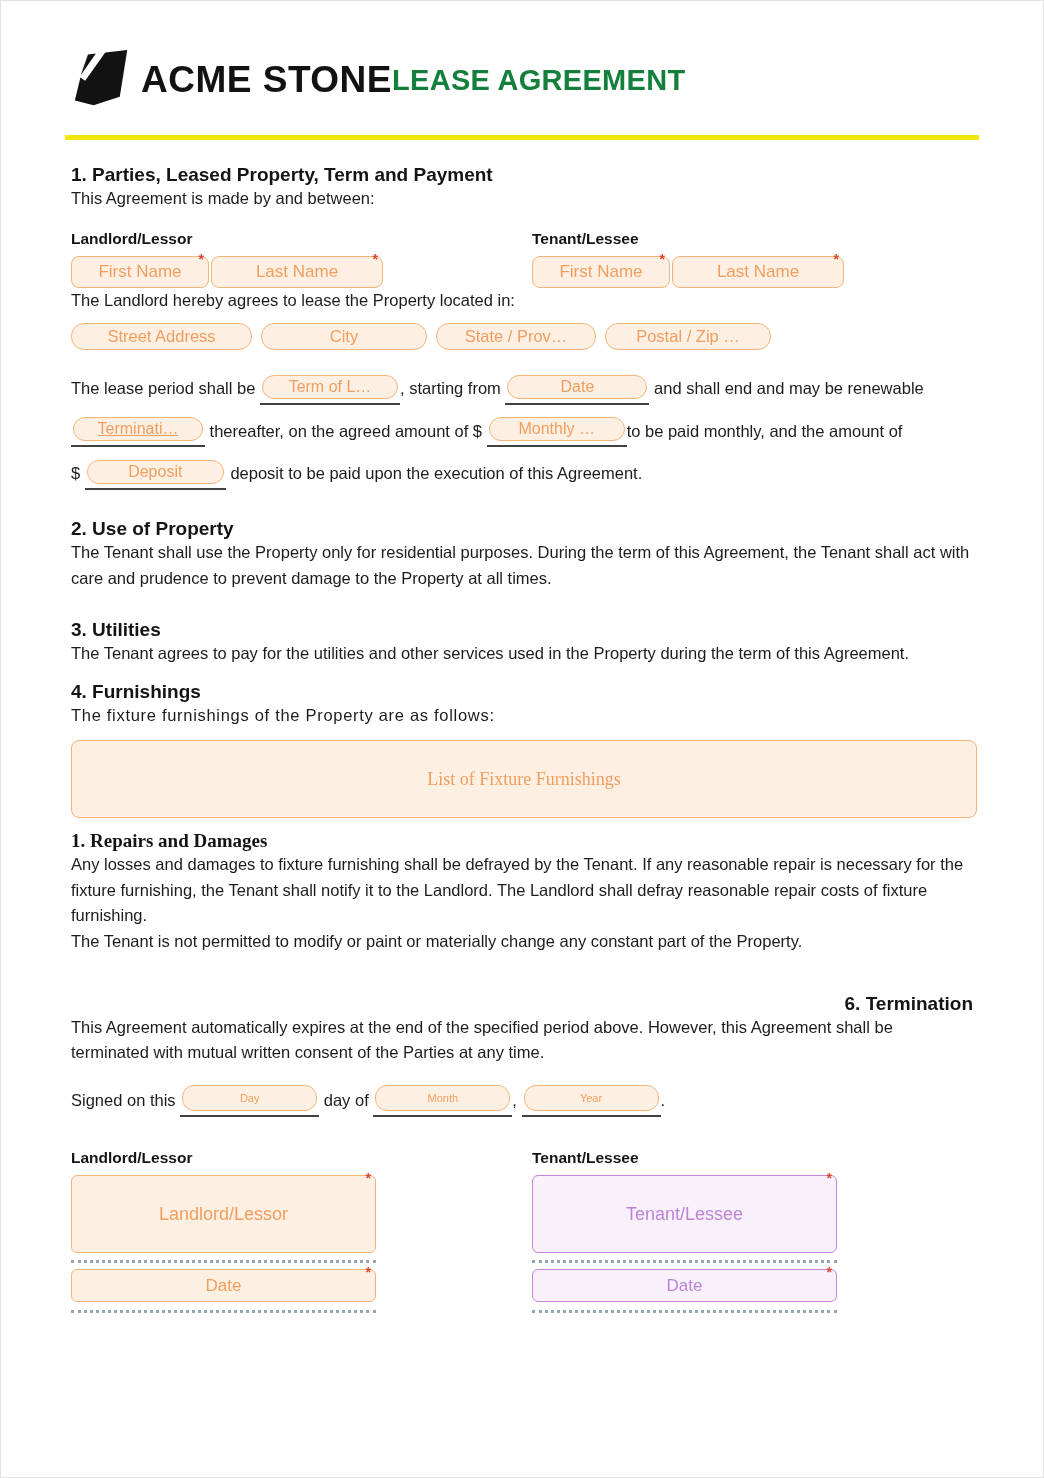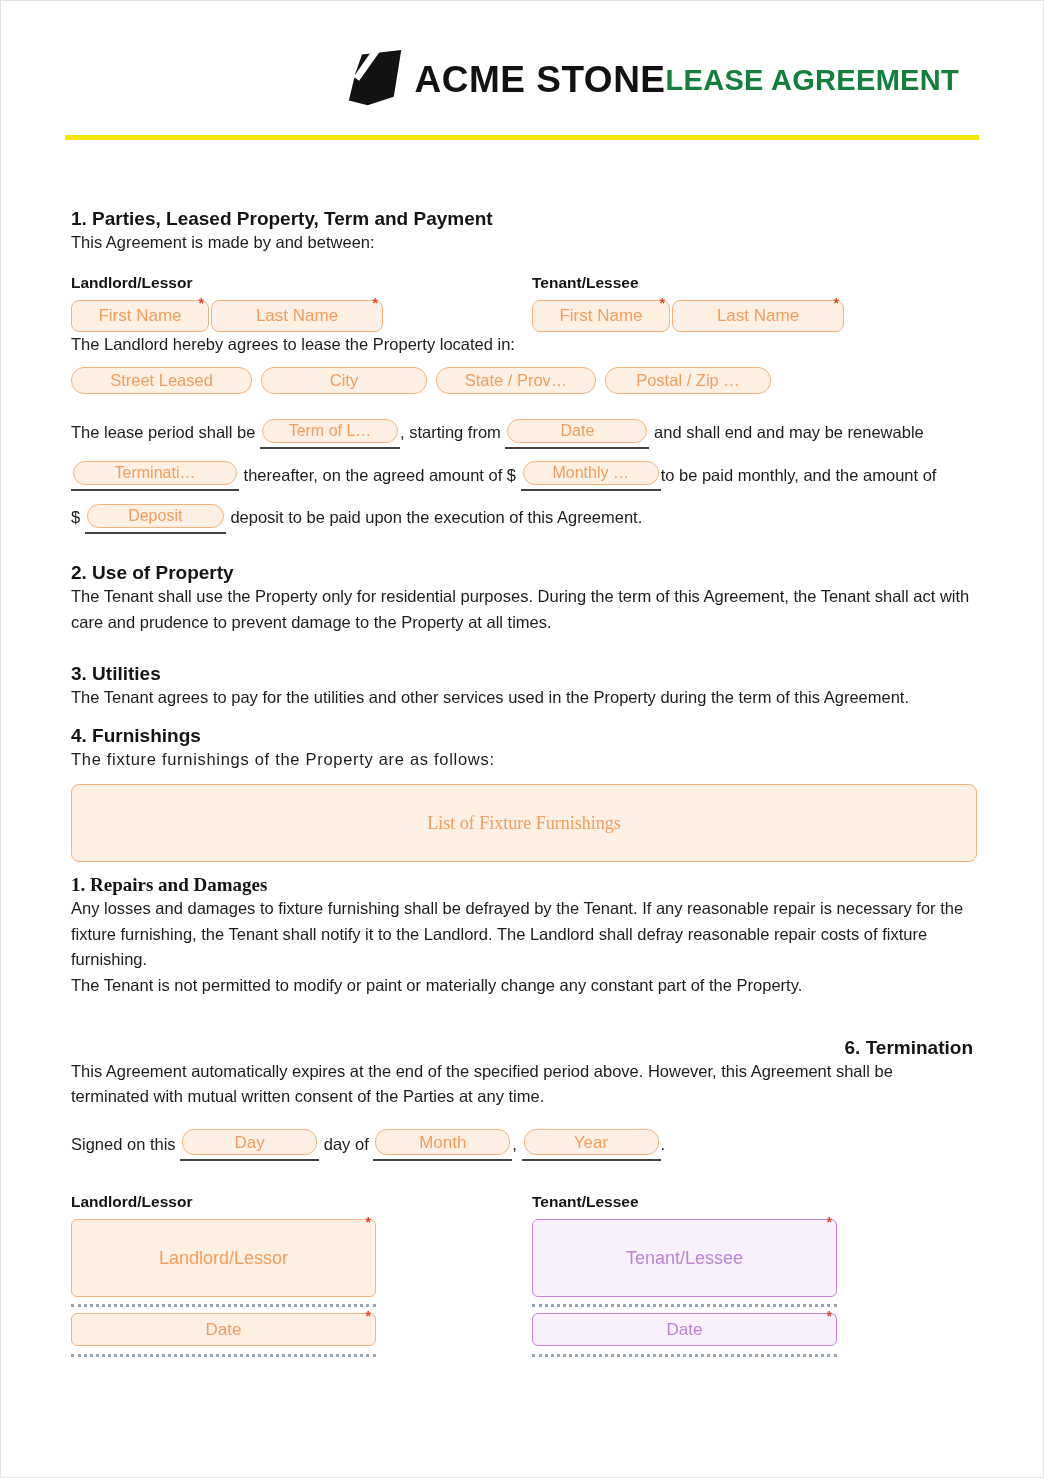--- a/index.html
+++ b/index.html
@@ -6,21 +6,21 @@
   html, body { margin: 0; padding: 0; background: #f6f6f6; }
   body { font-family: "Liberation Sans", sans-serif; }
 
   .page {
     width: 1044px; height: 1478px; margin: 0 auto;
     background: #ffffff; border: 1px solid #e2e2e2;
     overflow: hidden; position: relative;
   }
 
   
-  .header { display: flex; align-items: center; justify-content: flex-end; padding: 48px 84px 0 72px; }
+  .header { display: flex; align-items: center; justify-content: flex-start; padding: 48px 84px 0 72px; }
   .brand { display: flex; align-items: center; gap: 10px; }
   .brand-name { font-size: 37px; font-weight: 700; letter-spacing: 0.5px; color: #121212; }
   .doc-title { font-size: 29px; font-weight: 700; color: #15803d; letter-spacing: 0.3px; }
   .rule { height: 5px; background: #f2e60d; margin: 24px 64px 0; }
 
   .content { padding: 0 70px; color: #1c1c1c; }
 
   .sec-h { font-size: 19px; font-weight: 700; color: #141414; margin: 0; }
   p.body { font-size: 16.5px; line-height: 1.55; margin: 0; max-width: 906px; }
   .spaced { letter-spacing: 0.7px; }
@@ -41,24 +41,24 @@
   .pill .ph { white-space: nowrap; overflow: hidden; text-overflow: ellipsis; max-width: 95%; }
   .req { position: absolute; top: -5px; right: 4px; color: #e0442c; font-size: 14px; font-weight: 700; line-height: 1; }
 
   .name-pill { width: 138px; height: 32px; border-radius: 8px; }
   .name-pill.last { width: 172px; }
 
   .addr-pill { height: 27px; border-radius: 13px; font-size: 16.5px; }
   .w-street { width: 181px; } .w-city { width: 166px; } .w-state { width: 160px; } .w-postal { width: 166px; }
 
   .inline-pill { height: 24px; border-radius: 12px; font-size: 16px; }
-  .w-term { width: 136px; } .w-date { width: 140px; } .w-terminate { width: 164px; }
+  .w-term { width: 136px; } .w-date { width: 140px; } .w-terminate { width: 130px; text-decoration: underline; }
   .w-monthly { width: 136px; } .w-deposit { width: 137px; }
 
-  .signed-pill { width: 135px; height: 26px; border-radius: 12px; font-size: 17px; }
+  .signed-pill { width: 135px; height: 26px; border-radius: 12px; font-size: 11px; }
 
   .blank { display: inline-block; border-bottom: 2px solid #414141; padding: 4px 2px 4px; vertical-align: middle; line-height: 1; }
 
   .lease-line { font-size: 16.5px; line-height: 32px; }
   .lease-line > span { vertical-align: middle; }
   .signed-row { font-size: 16.5px; line-height: 36px; }
   .signed-row > span { vertical-align: middle; }
 
   .big-field { width: 906px; height: 78px; border-radius: 8px; font-size: 18px; }
 
@@ -68,21 +68,21 @@
   .pill.purple { background: #f8f0fb; border-color: #c685d8; color: #bd84d6; }
 
   .dots { width: 305px; border-top: 3px dotted #97a6b4; margin: 7px 0 6px; }
   .dots.after { margin-top: 8px; }
 
   
   .mt8 { margin-top: 8px; } .mt10 { margin-top: 10px; } .mt12 { margin-top: 12px; font-family: Liberation Serif, serif; }
   .mt14 { margin-top: 14px; } .mt16 { margin-top: 16px; } .mt18 { margin-top: 18px; }
   .mt20 { margin-top: 20px; } .mt28 { margin-top: 28px; }
   .mt30 { margin-top: 14px; } .mt32 { margin-top: 32px; } .mt38 { margin-top: 38px; text-align: right; }
-  .mt46 { margin-top: 68px; }
+  .mt46 { margin-top: 24px; }
 </style>
 </head>
 <body>
 
 <div class="page">
 
   <div class="header">
     <div class="brand">
       <span>
         <svg width="58" height="58" viewBox="0 0 62 60" aria-hidden="true">
@@ -128,21 +128,21 @@
             <span class="ph">Last Name</span>
             <span class="req">*</span>
           </div>
       </div>
     </div>
 
     <p class="body mt14">The Landlord hereby agrees to lease the Property located in:</p>
 
     <div class="fields-pair mt10" style="gap:9px;">
       <div class="pill addr-pill w-street">
-          <span class="ph">Street Leased</span>
+          <span class="ph">Street Address</span>
         </div>
       <div class="pill addr-pill w-city">
           <span class="ph">City</span>
         </div>
       <div class="pill addr-pill w-state">
           <span class="ph">State / Prov…</span>
         </div>
       <div class="pill addr-pill w-postal">
           <span class="ph">Postal / Zip …</span>
         </div>

